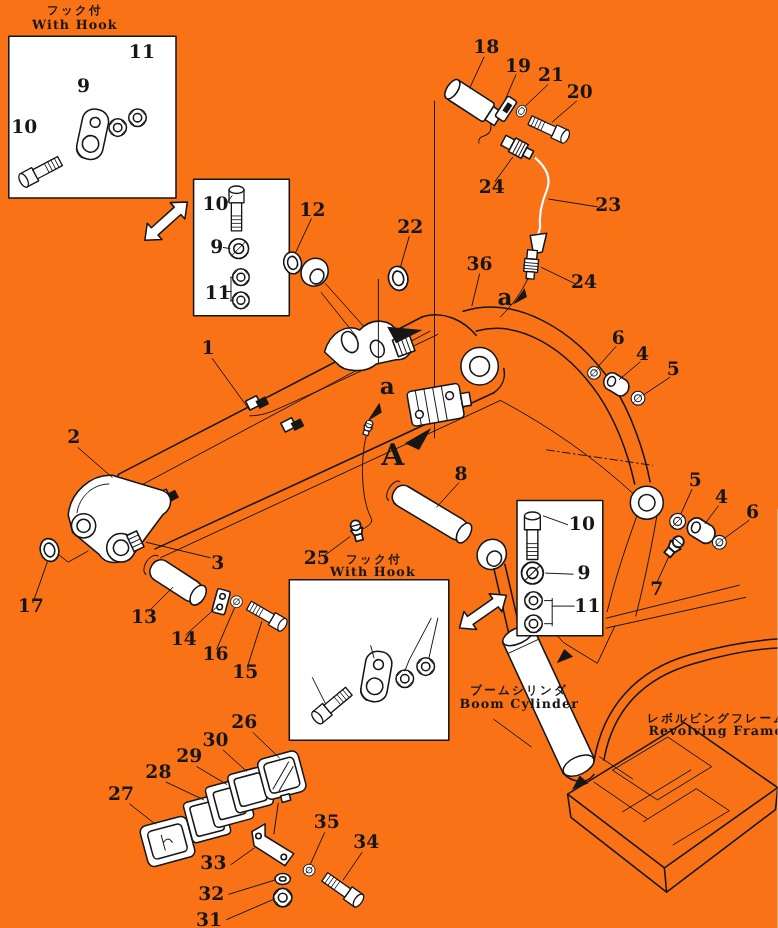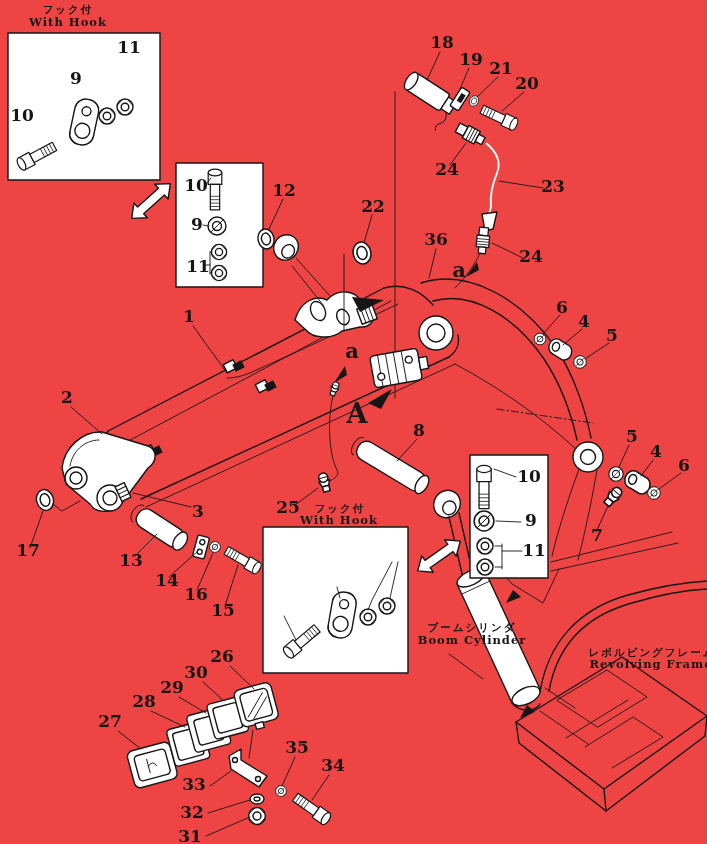--- a/index.html
+++ b/index.html
@@ -1,16 +1,16 @@
 <!DOCTYPE html>
 <html><head>
 <meta charset="utf-8">
 <style>
   html,body{margin:0;padding:0;background:#e8e8e8;}
-  .page{width:707px;height:844px;background:#ef4444;position:relative;overflow:hidden;
+  .page{width:707px;height:844px;background:#f97316;position:relative;overflow:hidden;
         font-family:"DejaVu Serif",serif;}
   svg{position:absolute;left:0;top:0;}
   .ln{fill:none;stroke:#161616;stroke-width:1.4;stroke-linecap:round;stroke-linejoin:round;}
   .thin{stroke-width:0.9;}
   .thick{stroke-width:1.8;}
   .white{fill:#ffffff;stroke:#161616;stroke-width:1.4;stroke-linejoin:round;}
   .fill{fill:#161616;stroke:none;}
   text{text-anchor:middle;fill:#161616;}
   .callout{font:bold 17px "DejaVu Serif",serif;}
   .cal-a{font:bold 21px "DejaVu Serif",serif;}

